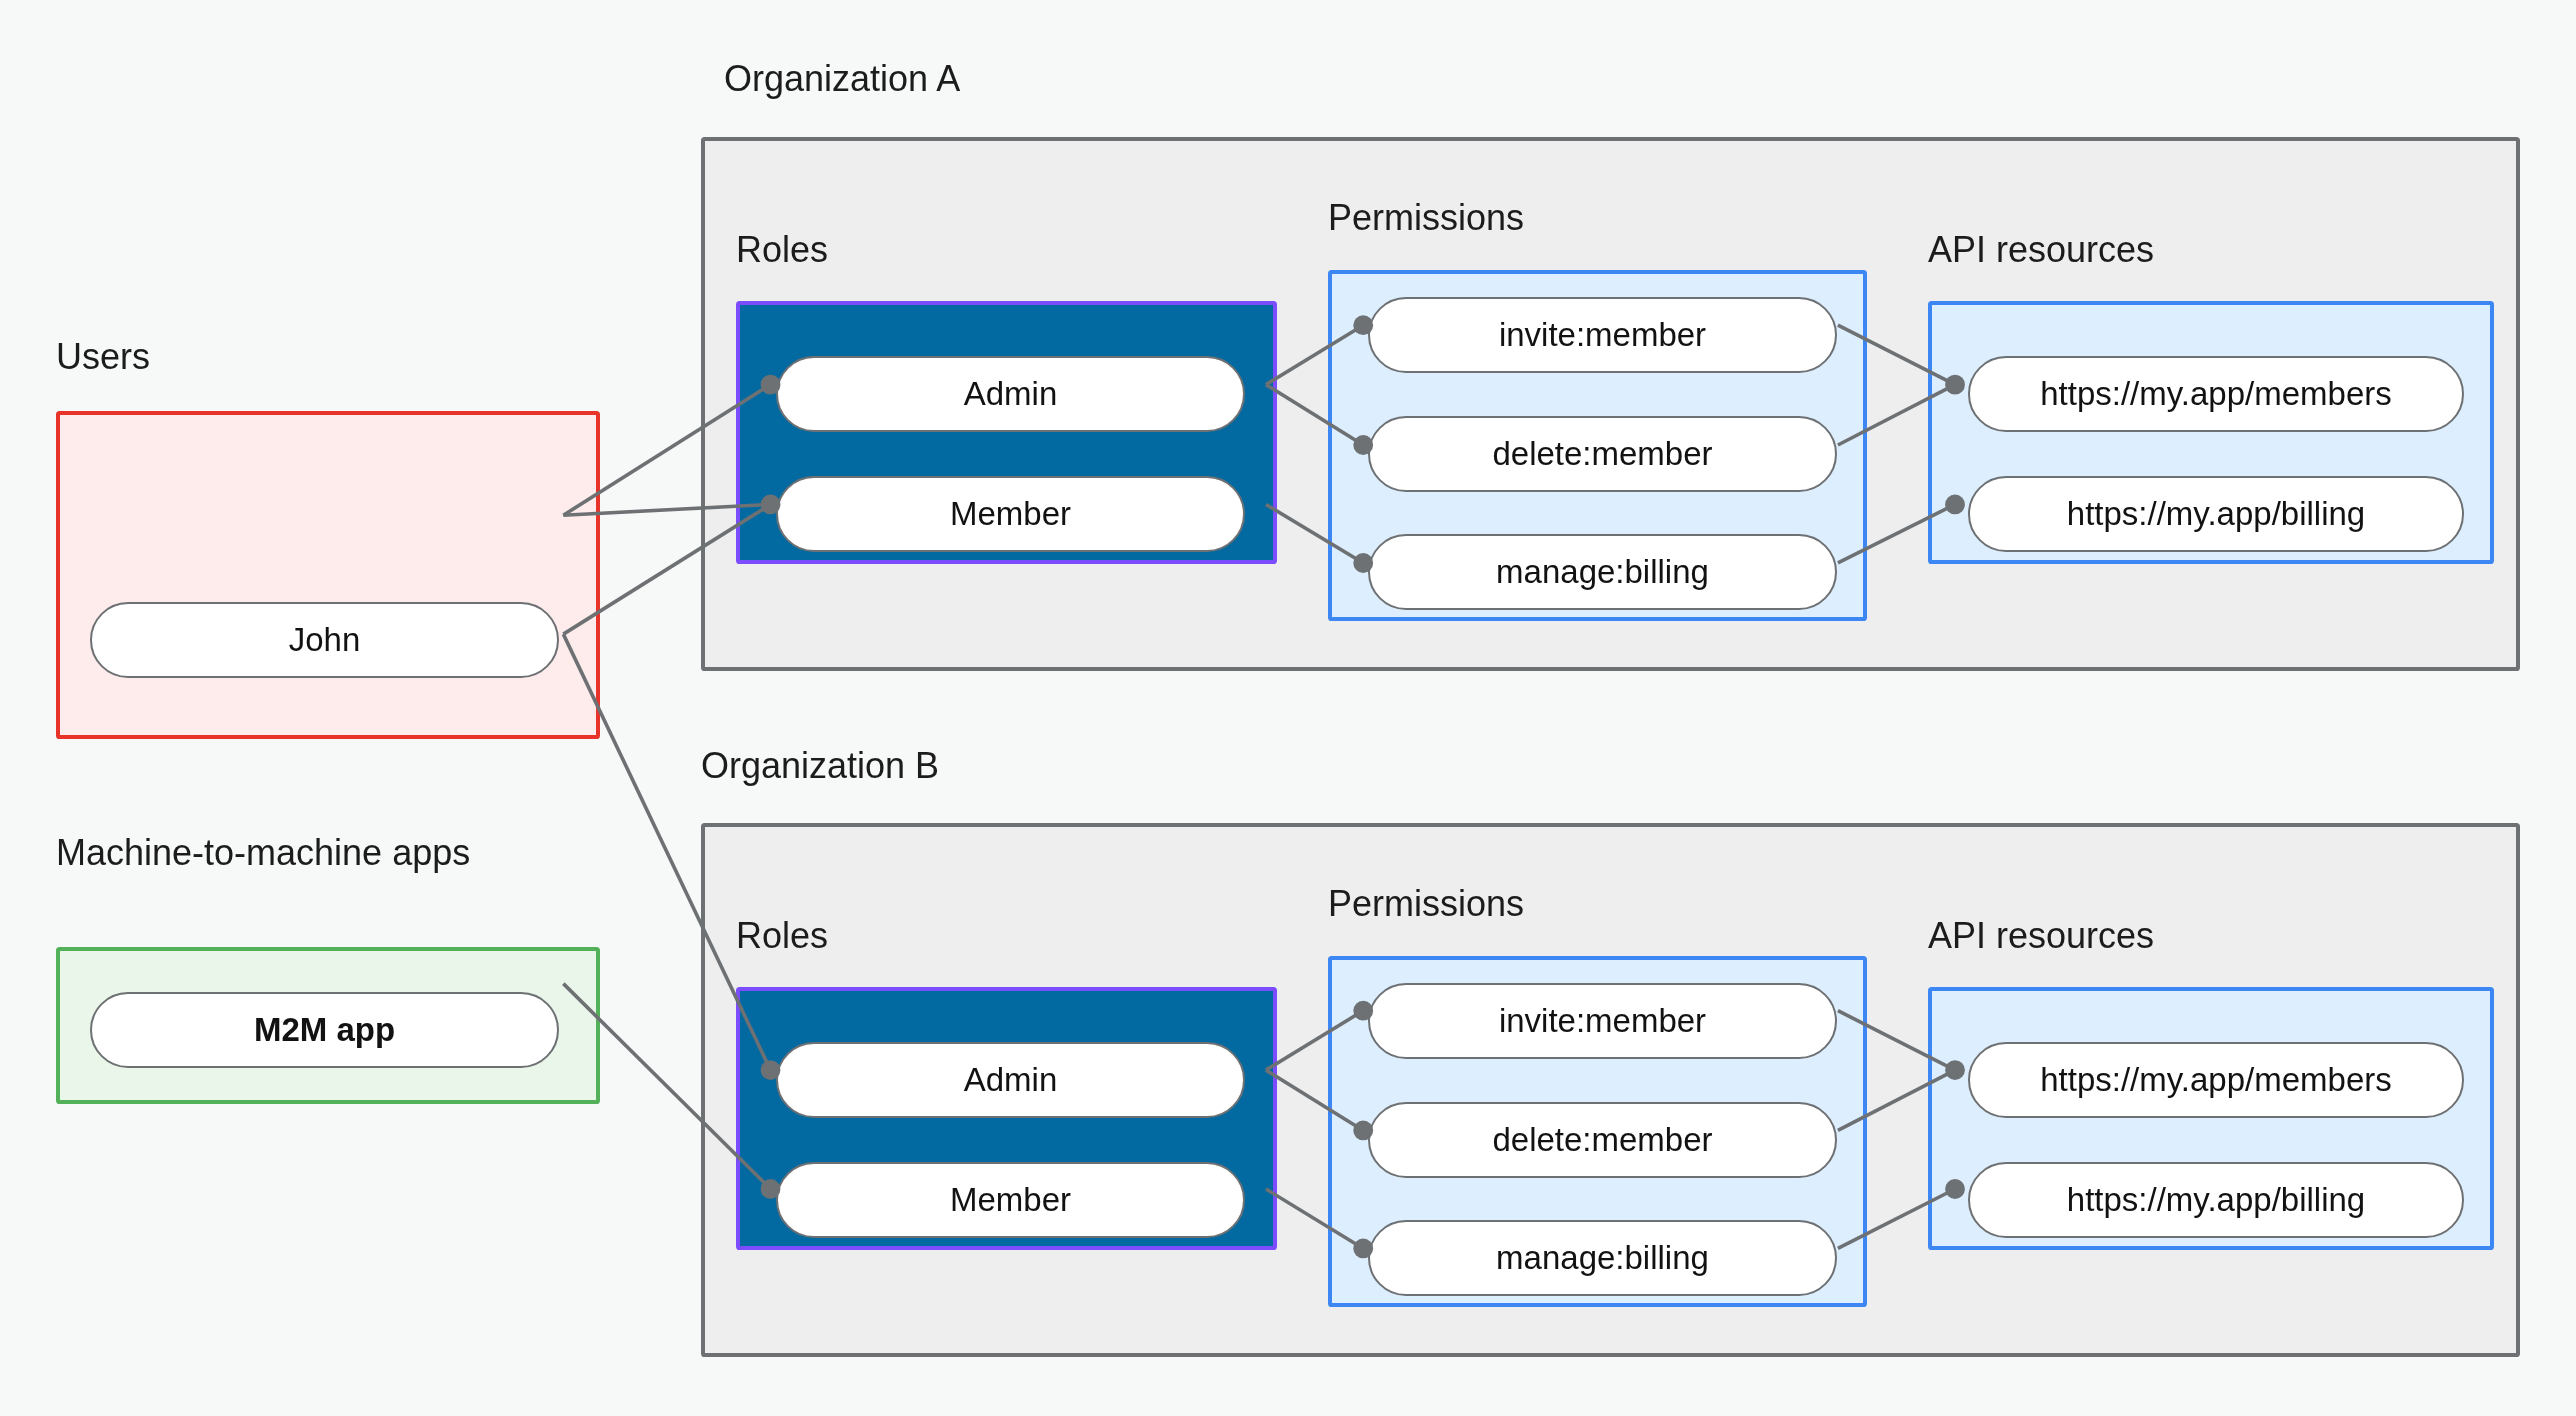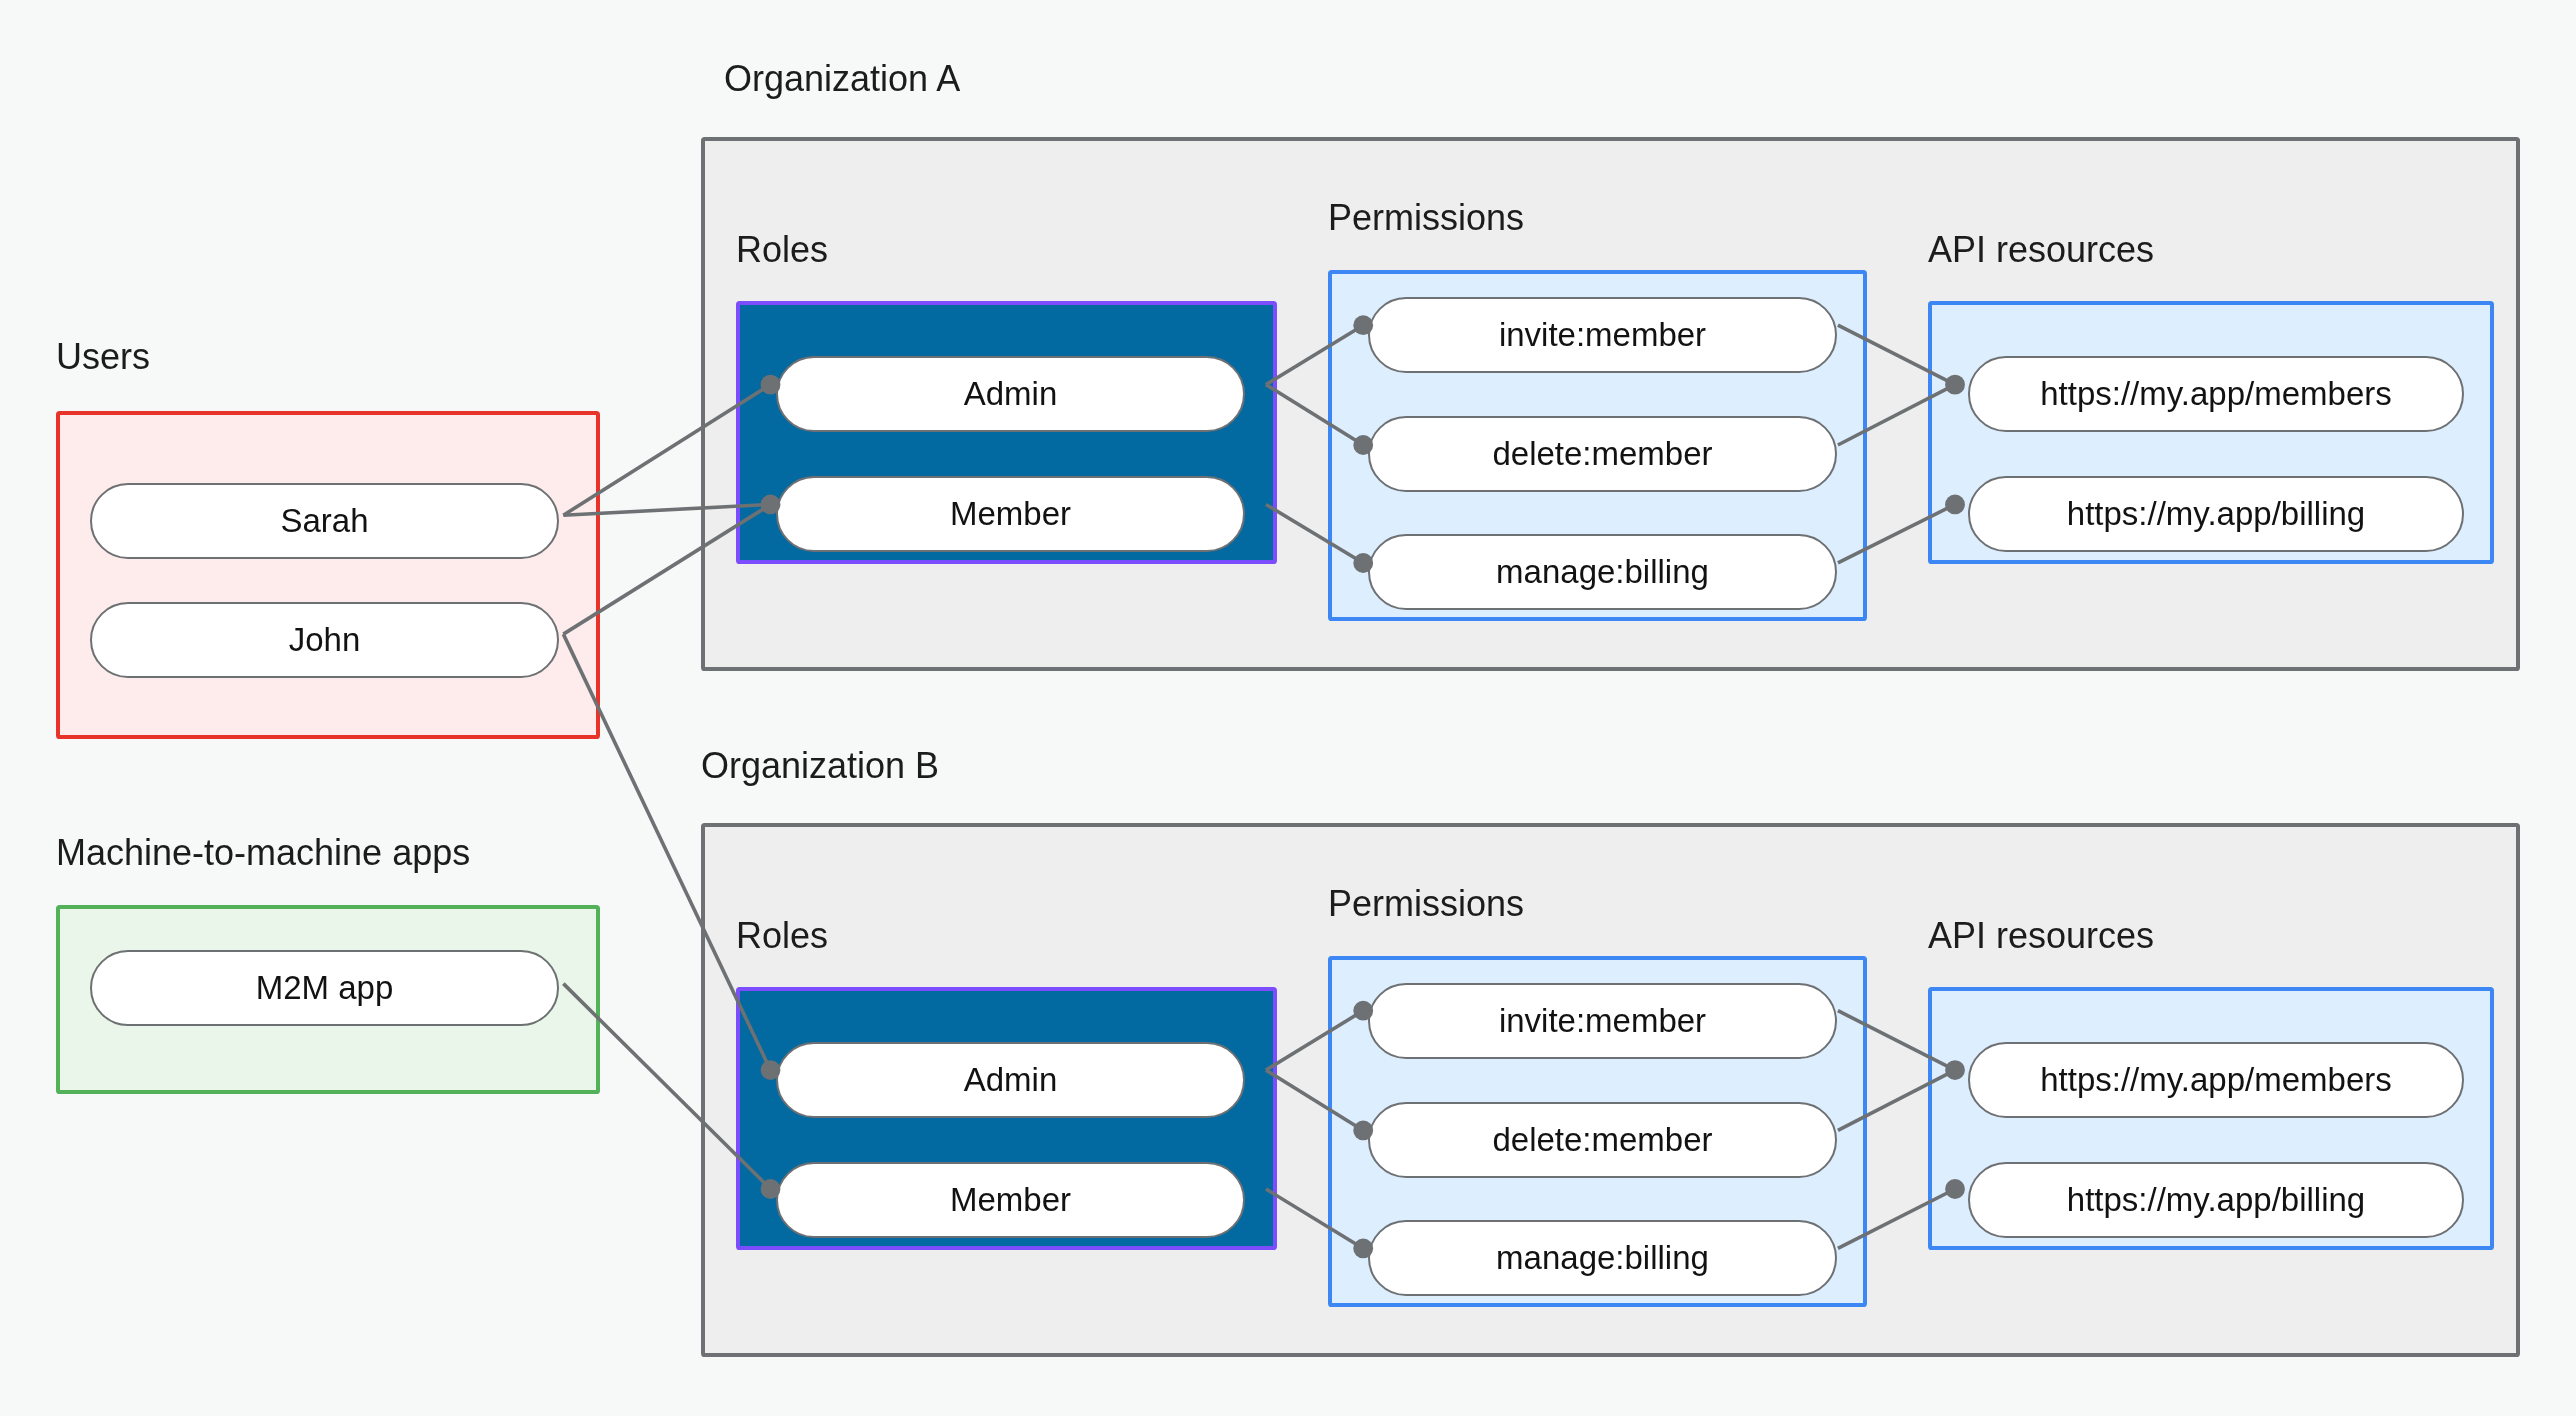--- a/index.html
+++ b/index.html
@@ -142,27 +142,26 @@
       <circle cx="1513" cy="1386" r="11"></circle>
 
       <circle cx="2170" cy="1188" r="11"></circle>
       <circle cx="2170" cy="1320" r="11"></circle>
     </g>
   </svg>
 
   <div class="group-label" style="left:56px; top:339px;">Users</div>
 
   <div class="cat-box cat-users" style="left:56px; left:56px; top:411px; width:544px; height:328px;">
-    <div class="pill" style="left:30px; top:68px; width:469px; height:76px;">Sarah</div>
     <div class="pill" style="left:30px; top:187px; width:469px; height:76px;">John</div>
   </div>
 
   <div class="group-label" style="left:56px; top:835px;">Machine-to-machine apps</div>
 
-  <div class="cat-box cat-m2m" style="left:56px; top:905px; width:544px; height:189px;">
+  <div class="cat-box cat-m2m" style="left:56px; top:947px; width:544px; height:157px;font-weight:bold;">
     <div class="pill" style="left:30px; top:41px; width:469px; height:76px;">M2M app</div>
   </div>
 
   <div class="group-label" style="left:724px; top:61px;">Organization A</div>
 
   <div class="org-box" style="left:701px; top:137px; width:1819px; height:534px;">
 
     <div class="group-label" style="left:31px; top:91px;">Roles</div>
     <div class="cat-box cat-roles" style="left:31px; top:160px; width:541px; height:263px;">
       <div class="pill" style="left:36px; top:51px; width:469px; height:76px;">Admin</div>

